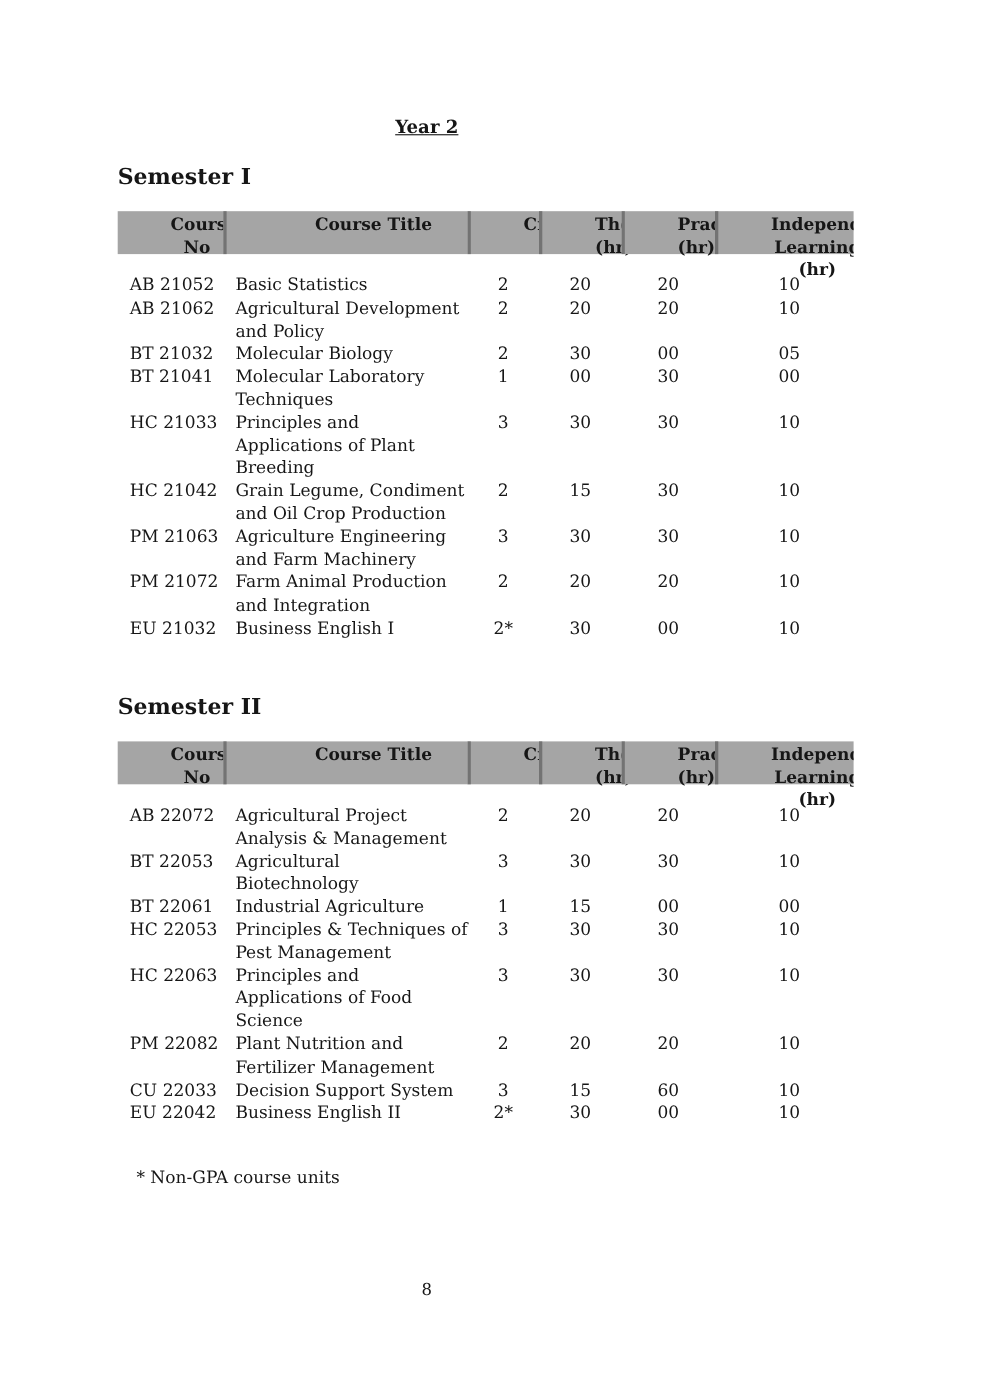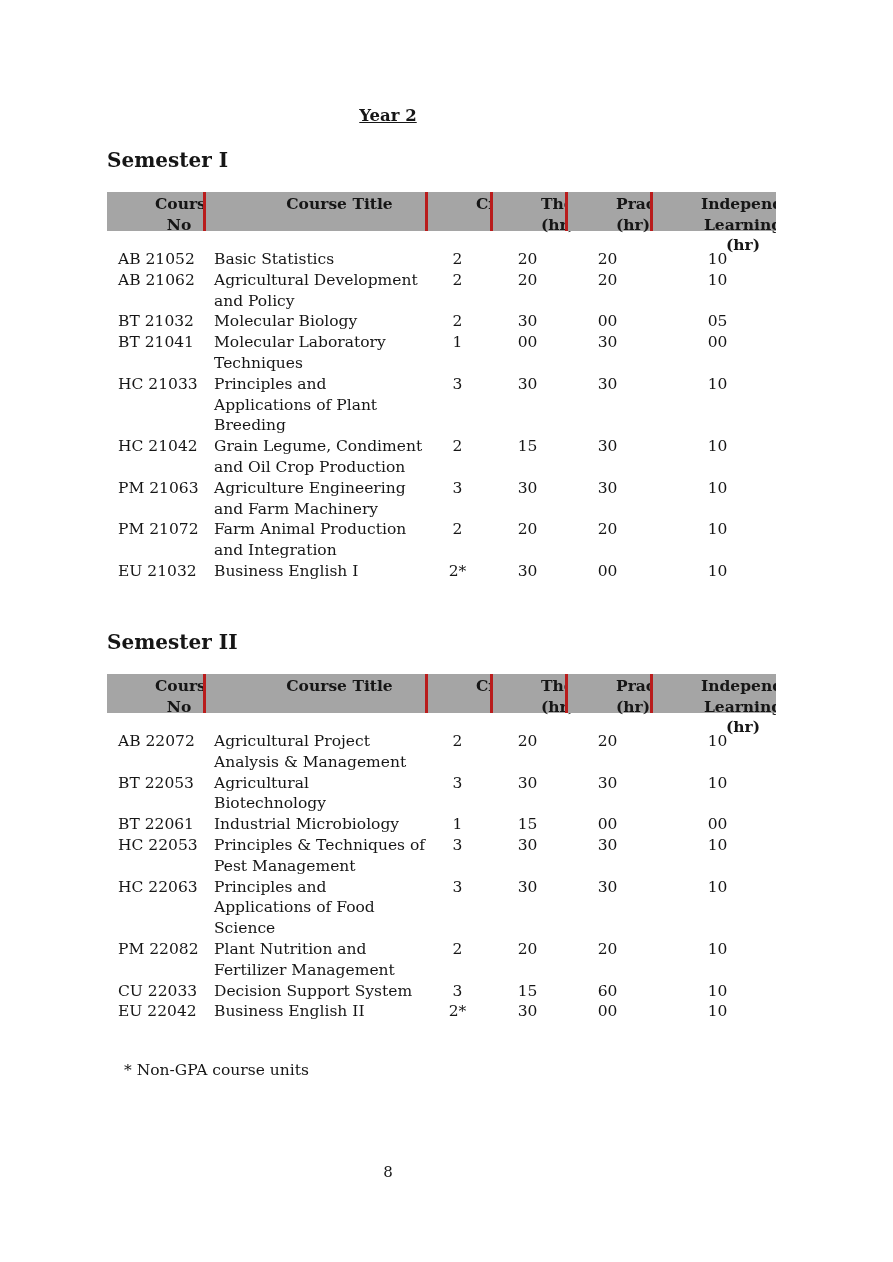--- a/index.html
+++ b/index.html
@@ -51,21 +51,21 @@
     background: #a5a5a5;
     text-align: center;
     font-weight: bold;
     white-space: pre-line;
     line-height: 20.5px;
     padding-top: 2px;
     height: 39px;
     box-sizing: border-box;
     padding-left: 48px;
   }
-  .th + .th { border-left: 3px solid #b91c1c; }
+  .th + .th { border-left: 3px solid #737373; }
   .head-spacer { height: 18px; }
   .cell {
     line-height: 20.8px;
     white-space: pre-line;
   }
   .c-no { padding-left: 11px; }
   .c-title { padding-left: 11px; }
   .c-num { text-align: center; }
   .footnote {
     position: absolute;
@@ -219,21 +219,21 @@
       <div class="cell c-no">BT 22053</div>
       <div class="cell c-title">Agricultural
 Biotechnology</div>
       <div class="cell c-num">3</div>
       <div class="cell c-num">30</div>
       <div class="cell c-num">30</div>
       <div class="cell c-num">10</div>
     </div>
     <div class="grid-row">
       <div class="cell c-no">BT 22061</div>
-      <div class="cell c-title">Industrial Microbiology</div>
+      <div class="cell c-title">Industrial Agriculture</div>
       <div class="cell c-num">1</div>
       <div class="cell c-num">15</div>
       <div class="cell c-num">00</div>
       <div class="cell c-num">00</div>
     </div>
     <div class="grid-row">
       <div class="cell c-no">HC 22053</div>
       <div class="cell c-title">Principles &amp; Techniques of
 Pest Management</div>
       <div class="cell c-num">3</div>

